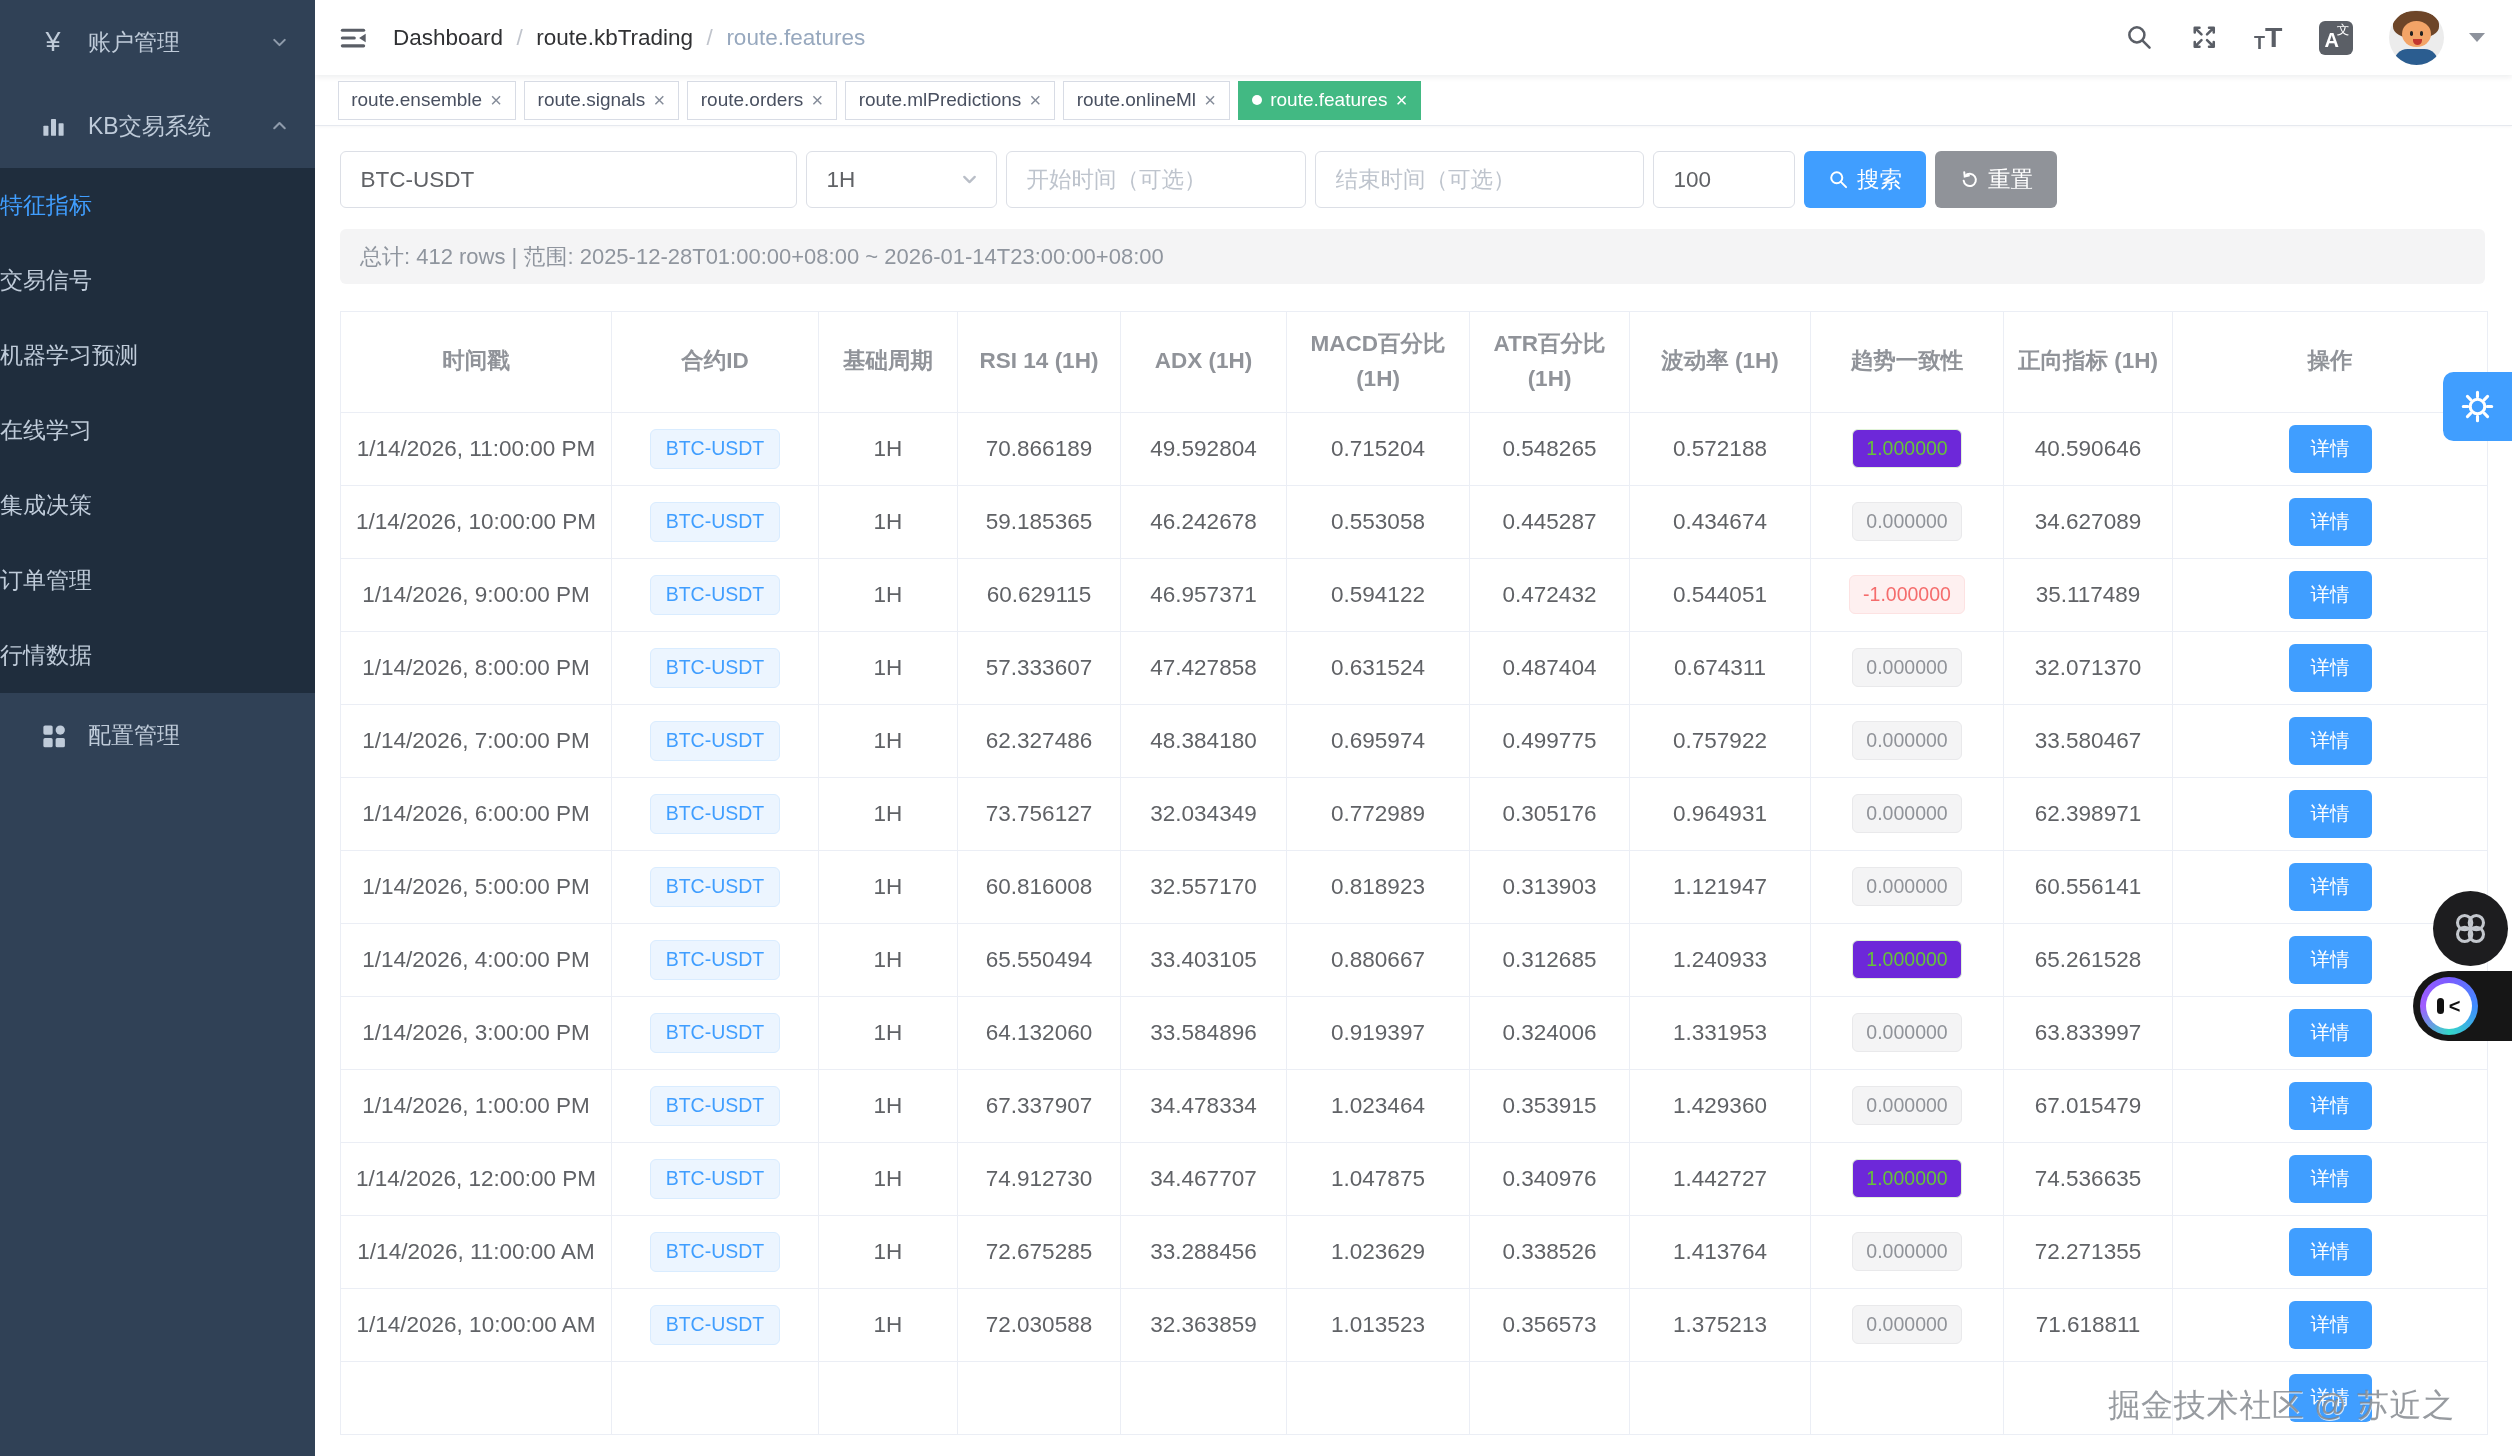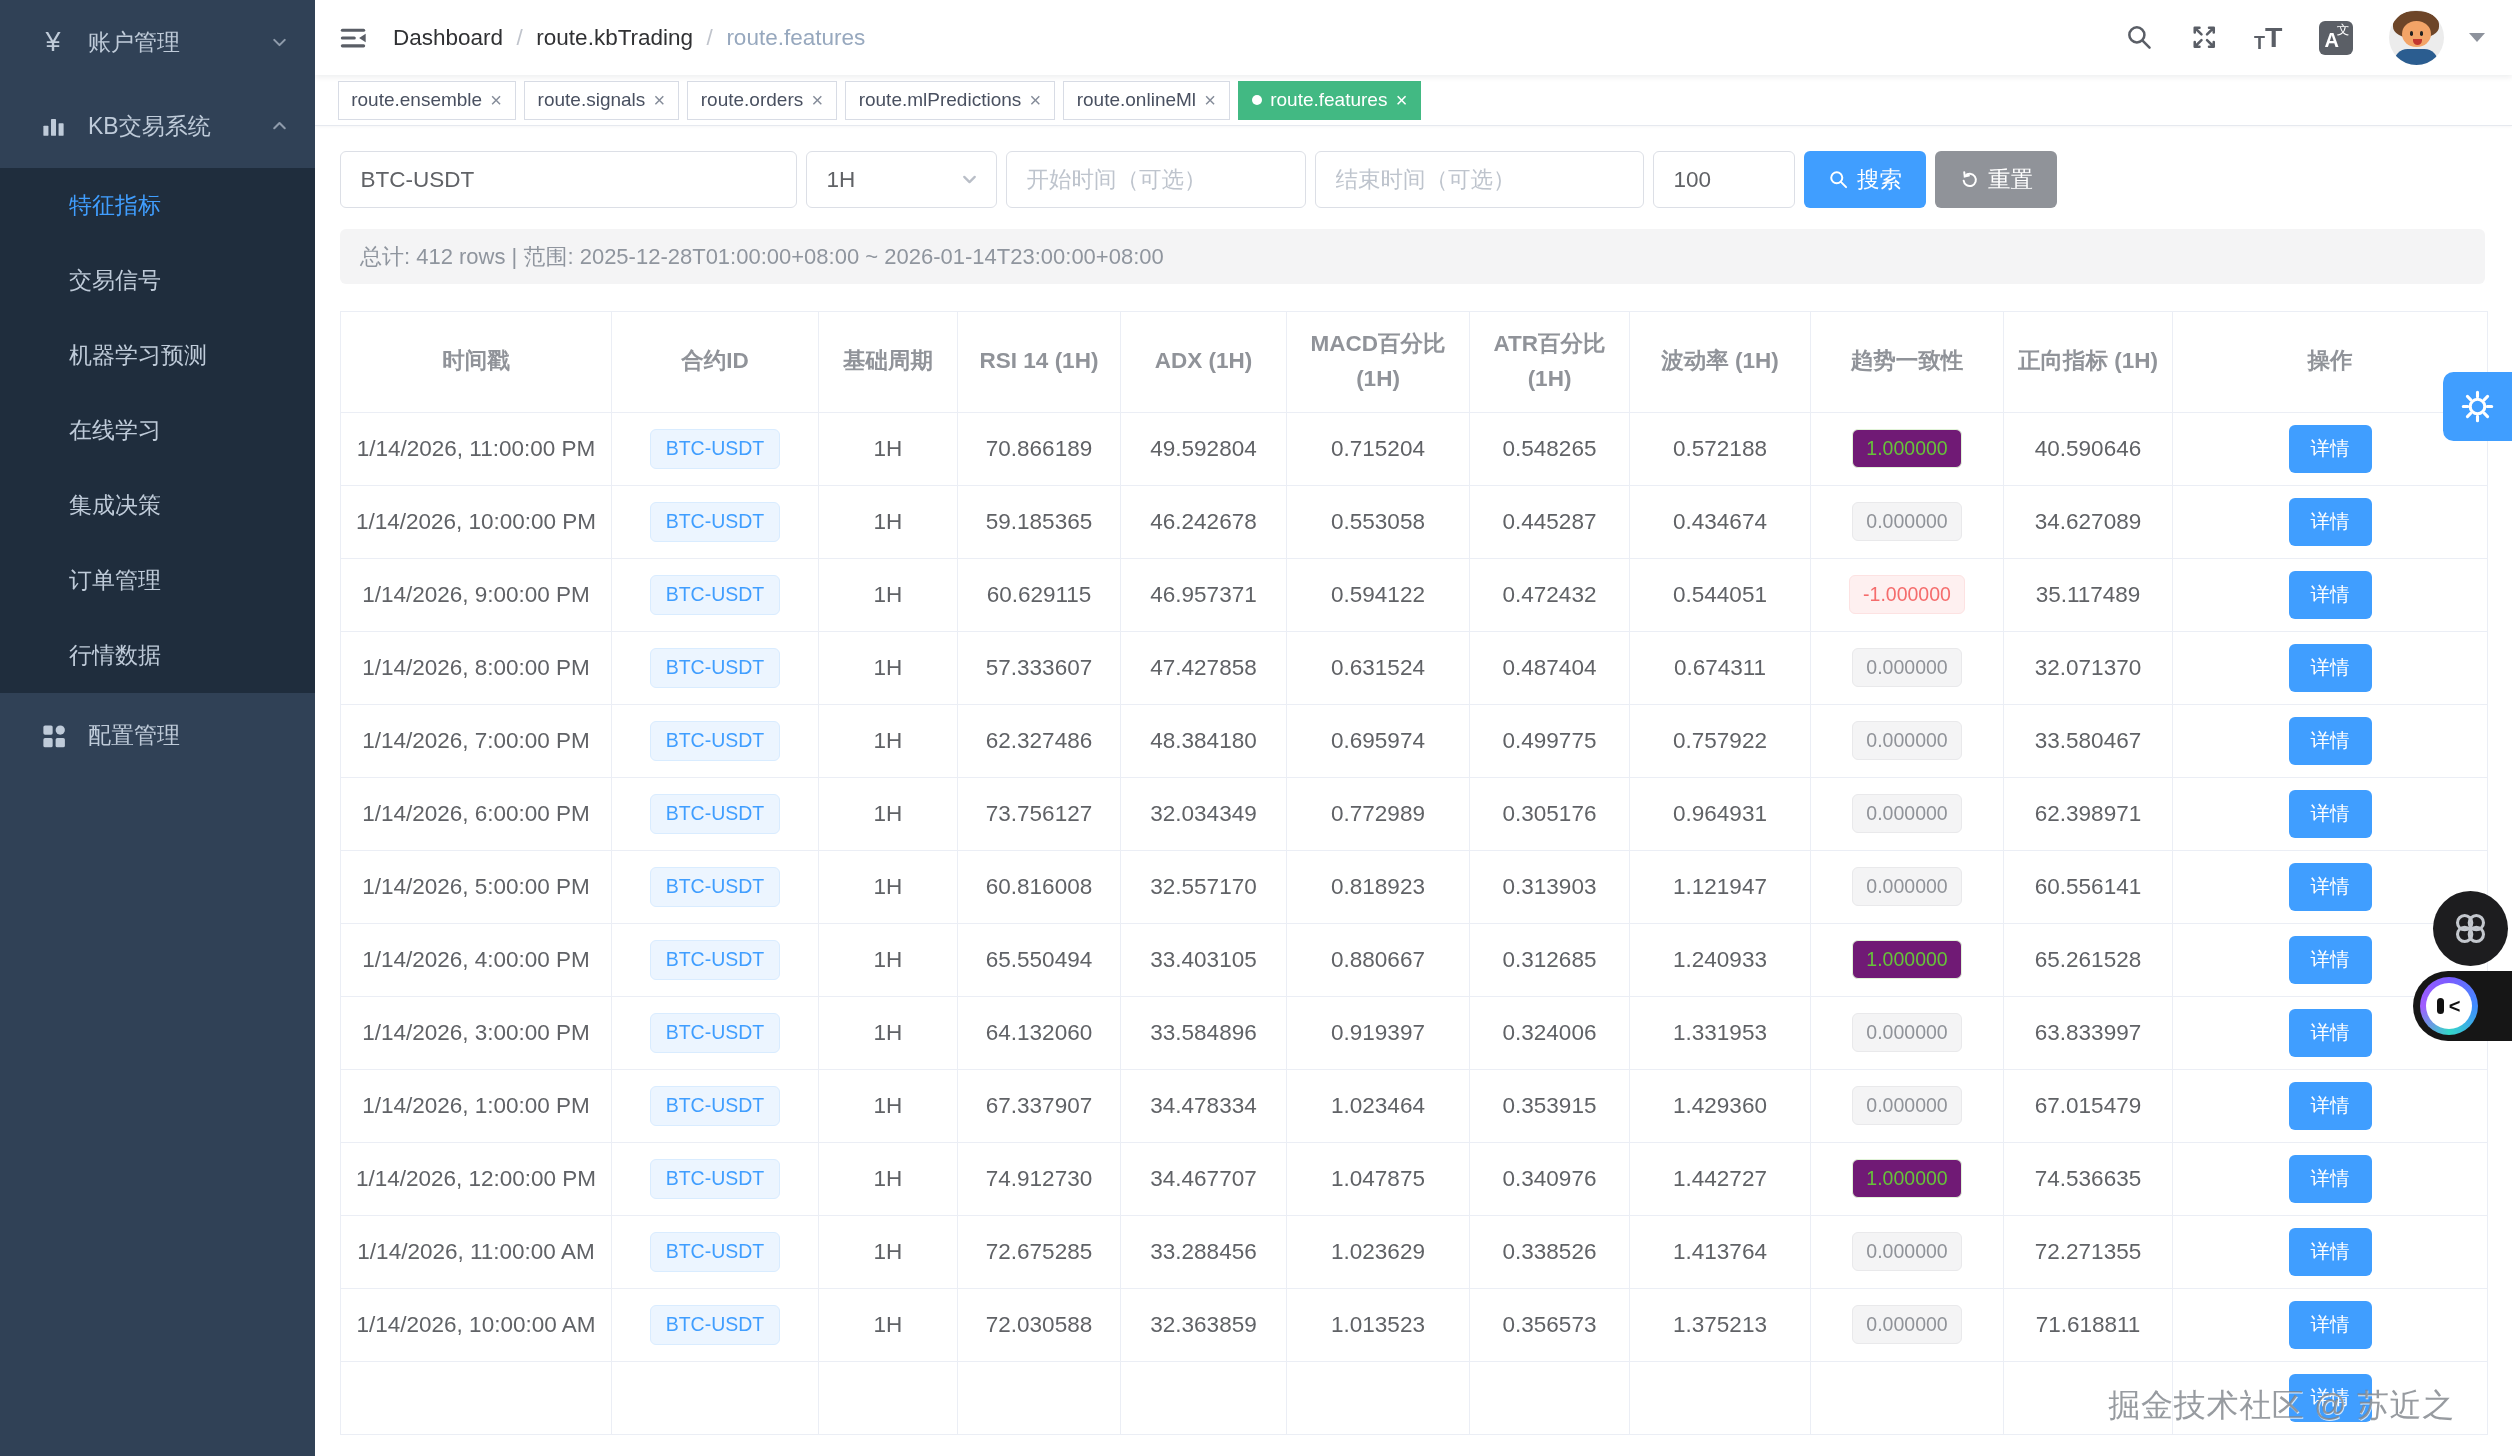--- a/index.html
+++ b/index.html
@@ -8,21 +8,21 @@
 
   
   .sidebar { position:fixed; left:0; top:0; width:315px; height:100%; background:#304156; z-index:40; }
   .menu-group { height:84px; display:flex; align-items:center; padding:0 25.5px 0 36px;
     color:#bfcbd9; font-size:23px; cursor:pointer; }
   .menu-group .g-icon { width:34px; margin-right:18px; display:flex; justify-content:center; align-items:center;
     font-size:27px; color:#bfcbd9; }
   .menu-group .g-label { flex:0 0 auto; }
   .menu-group .chev { margin-left:auto; display:flex; }
   .submenu { background:#1f2d3d; }
-  .submenu-item { height:75px; display:flex; align-items:center; padding-left:69px;
+  .submenu-item { height:75px; display:flex; align-items:center; 
     color:#bfcbd9; font-size:23px; cursor:pointer; }
   .submenu-item.active { color:#409eff; }
 
   
   .header { position:fixed; left:315px; top:0; right:0; height:75px; background:#fff; z-index:30;
     display:flex; align-items:center; padding:0 27px 0 22.5px; box-shadow:0 1.5px 6px rgba(0,21,41,.08); }
   .hamburger { display:flex; align-items:center; cursor:pointer; }
   .breadcrumb { display:flex; align-items:center; margin-left:25.5px; font-size:22.5px; }
   .crumb { color:#303133; cursor:pointer; }
   .crumb.current { color:#97a8be; cursor:default; }
@@ -78,21 +78,21 @@
   
   .table-wrap { margin-top:27px; }
   table.data-table { border-collapse:collapse; table-layout:fixed; width:2147px; }
   .data-table th { background:#fff; color:#909399; font-weight:700; font-size:22.5px; text-align:center;
     padding:15px 9px; line-height:1.55; border:1.5px solid #ebeef5; }
   .data-table td { height:73px; color:#606266; font-size:22.5px; text-align:center;
     border:1.5px solid #ebeef5; background:#fff; }
   .tag-blue { display:inline-block; padding:7.5px 15px; font-size:19.5px; color:#409eff; background:#ecf5ff;
     border:1.5px solid #d9ecff; border-radius:6px; line-height:1.2; }
   .badge { display:inline-block; padding:6.7px 13.5px; font-size:19.5px; border-radius:6px; border:1.5px solid; line-height:1.2; }
-  .badge.success { color:#67c23a; background:#701a75; border-color:#e1f3d8; }
+  .badge.success { color:#67c23a; background:#6d28d9; border-color:#e1f3d8; }
   .badge.info    { color:#909399; background:#f4f4f5; border-color:#e9e9eb; }
   .badge.danger  { color:#f56c6c; background:#fef0f0; border-color:#fde2e2; }
   .btn-detail { background:#409eff; color:#fff; border:none; border-radius:6px; padding:10.5px 22px;
     font-size:19.5px; cursor:pointer; }
 
   
   .gear-fab { position:fixed; top:372px; right:0; width:69px; height:69px; background:#409eff; z-index:50;
     border-radius:10.5px 0 0 10.5px; display:flex; align-items:center; justify-content:center; cursor:pointer; }
   .clover-fab { position:fixed; top:891px; right:3.7px; width:75px; height:75px; background:#1d1d1f; z-index:50;
     border-radius:50%; display:flex; align-items:center; justify-content:center; cursor:pointer; }

